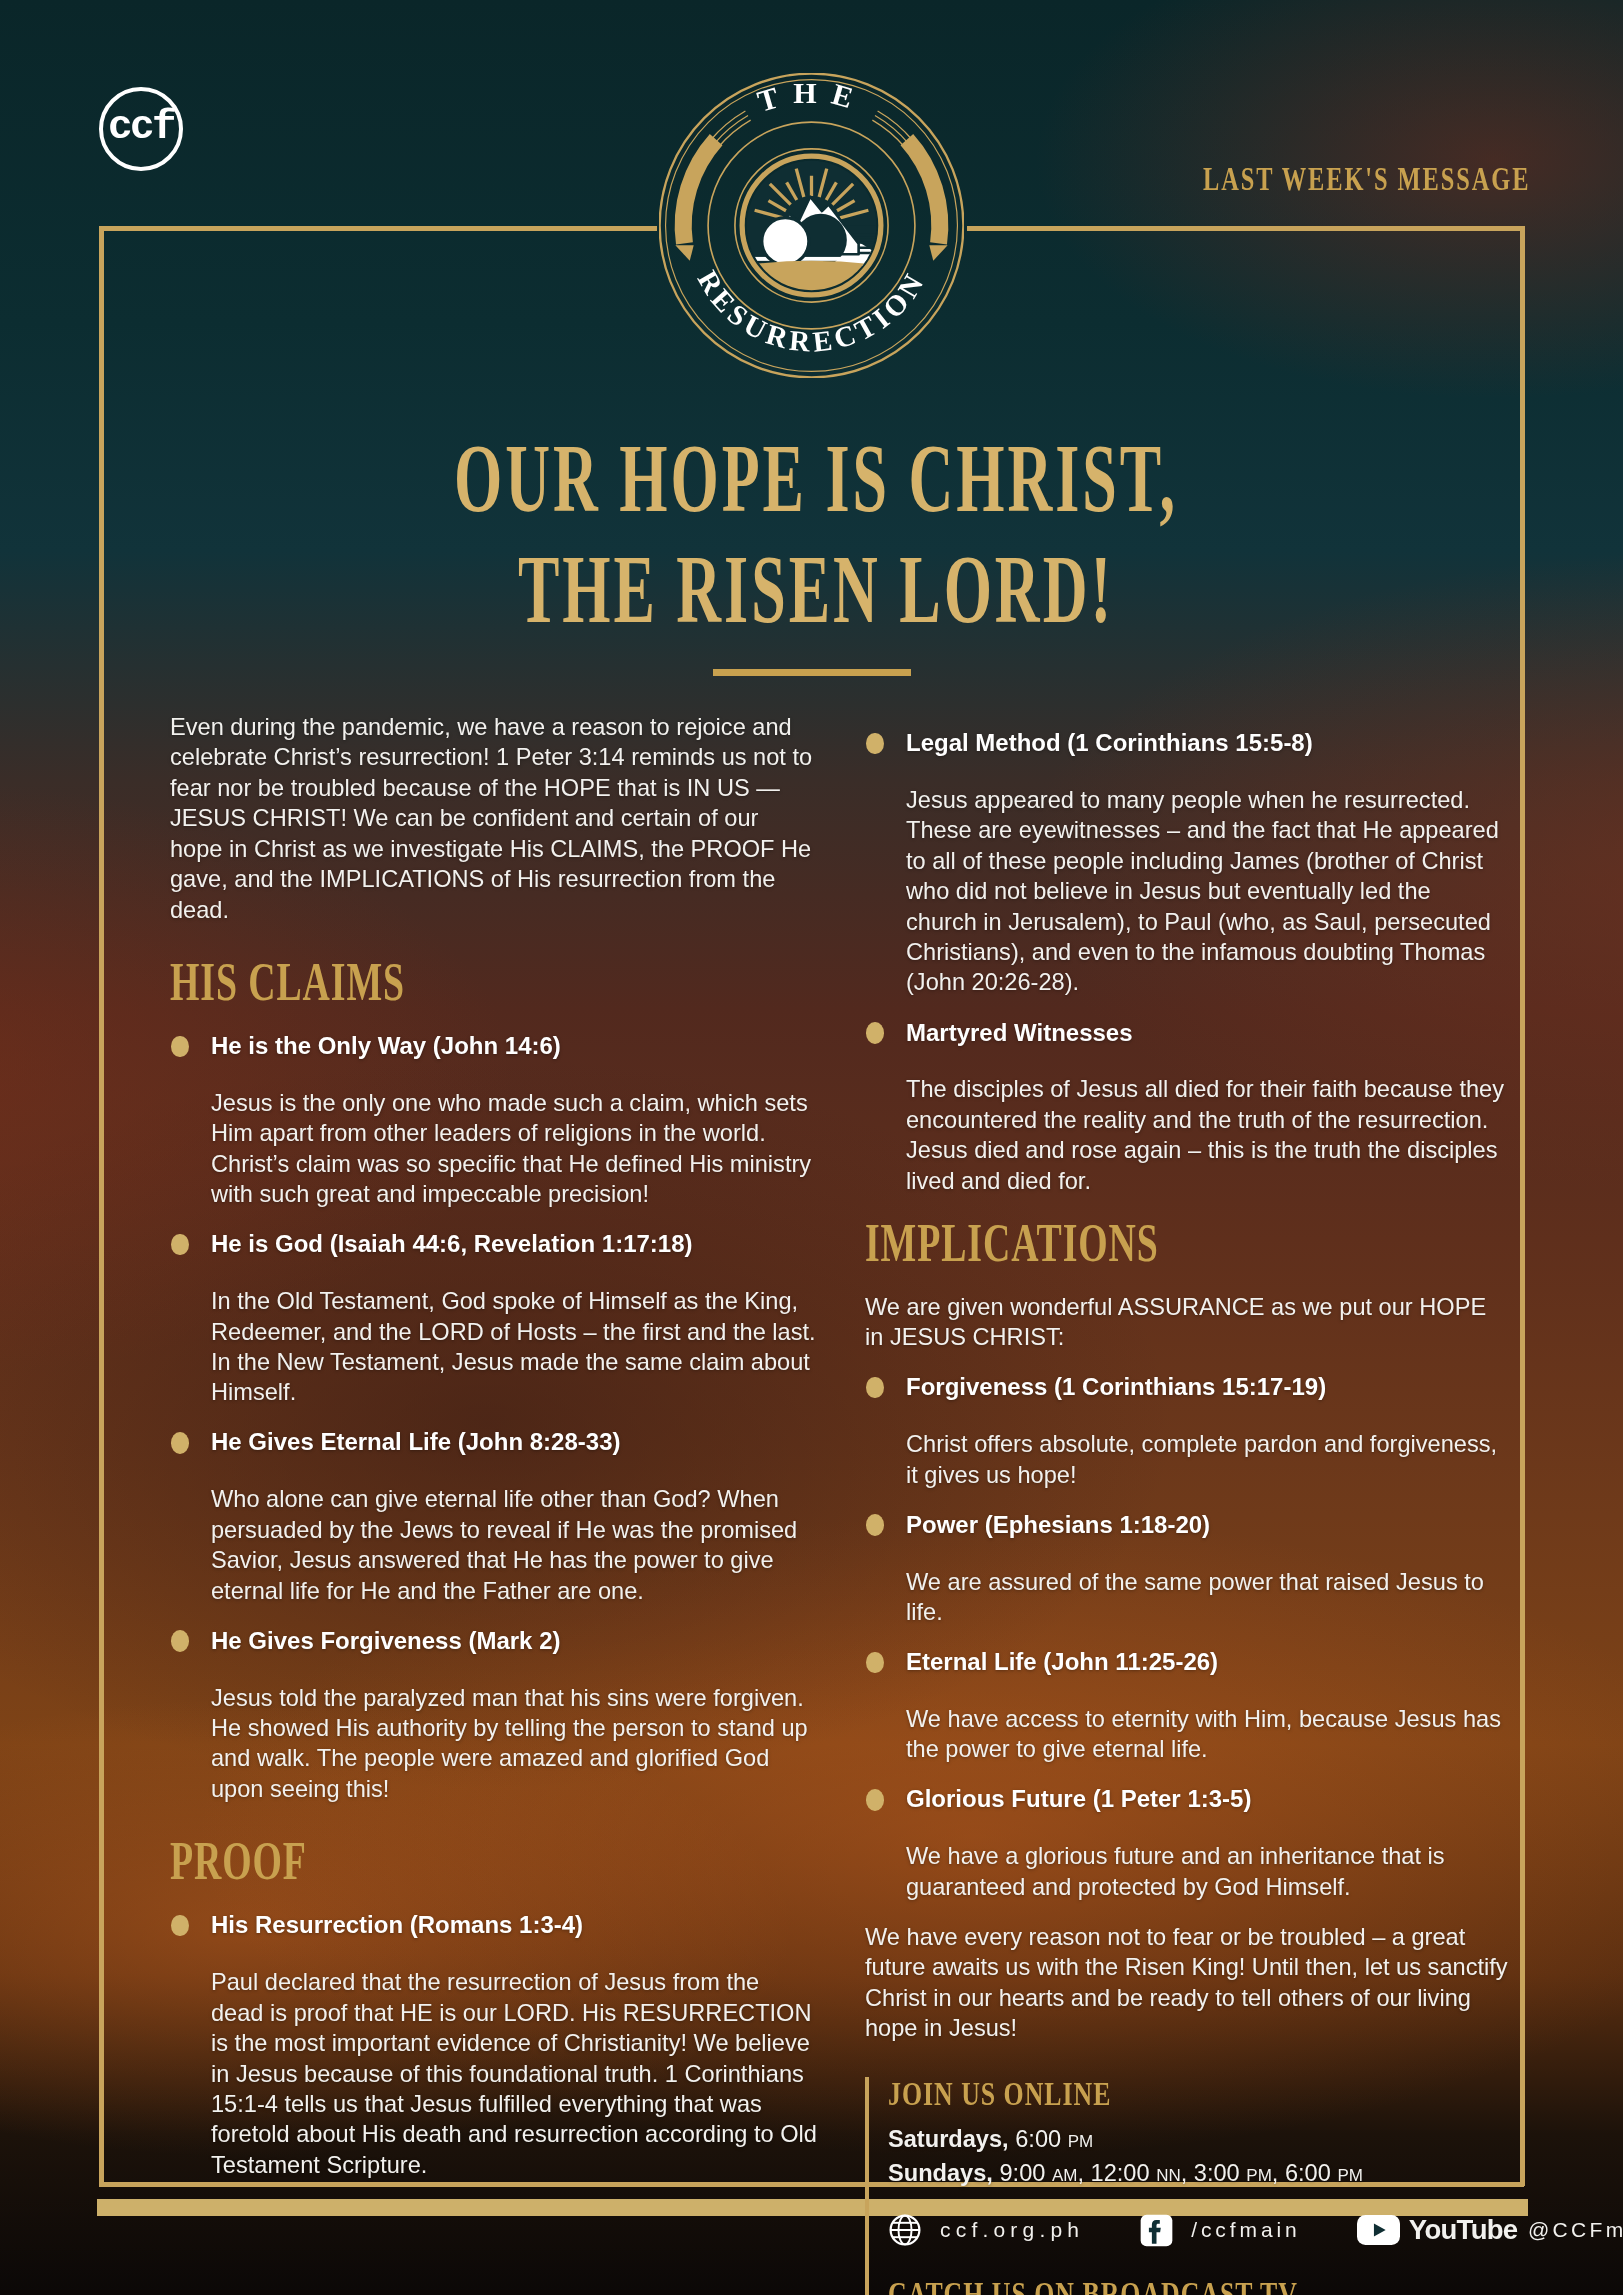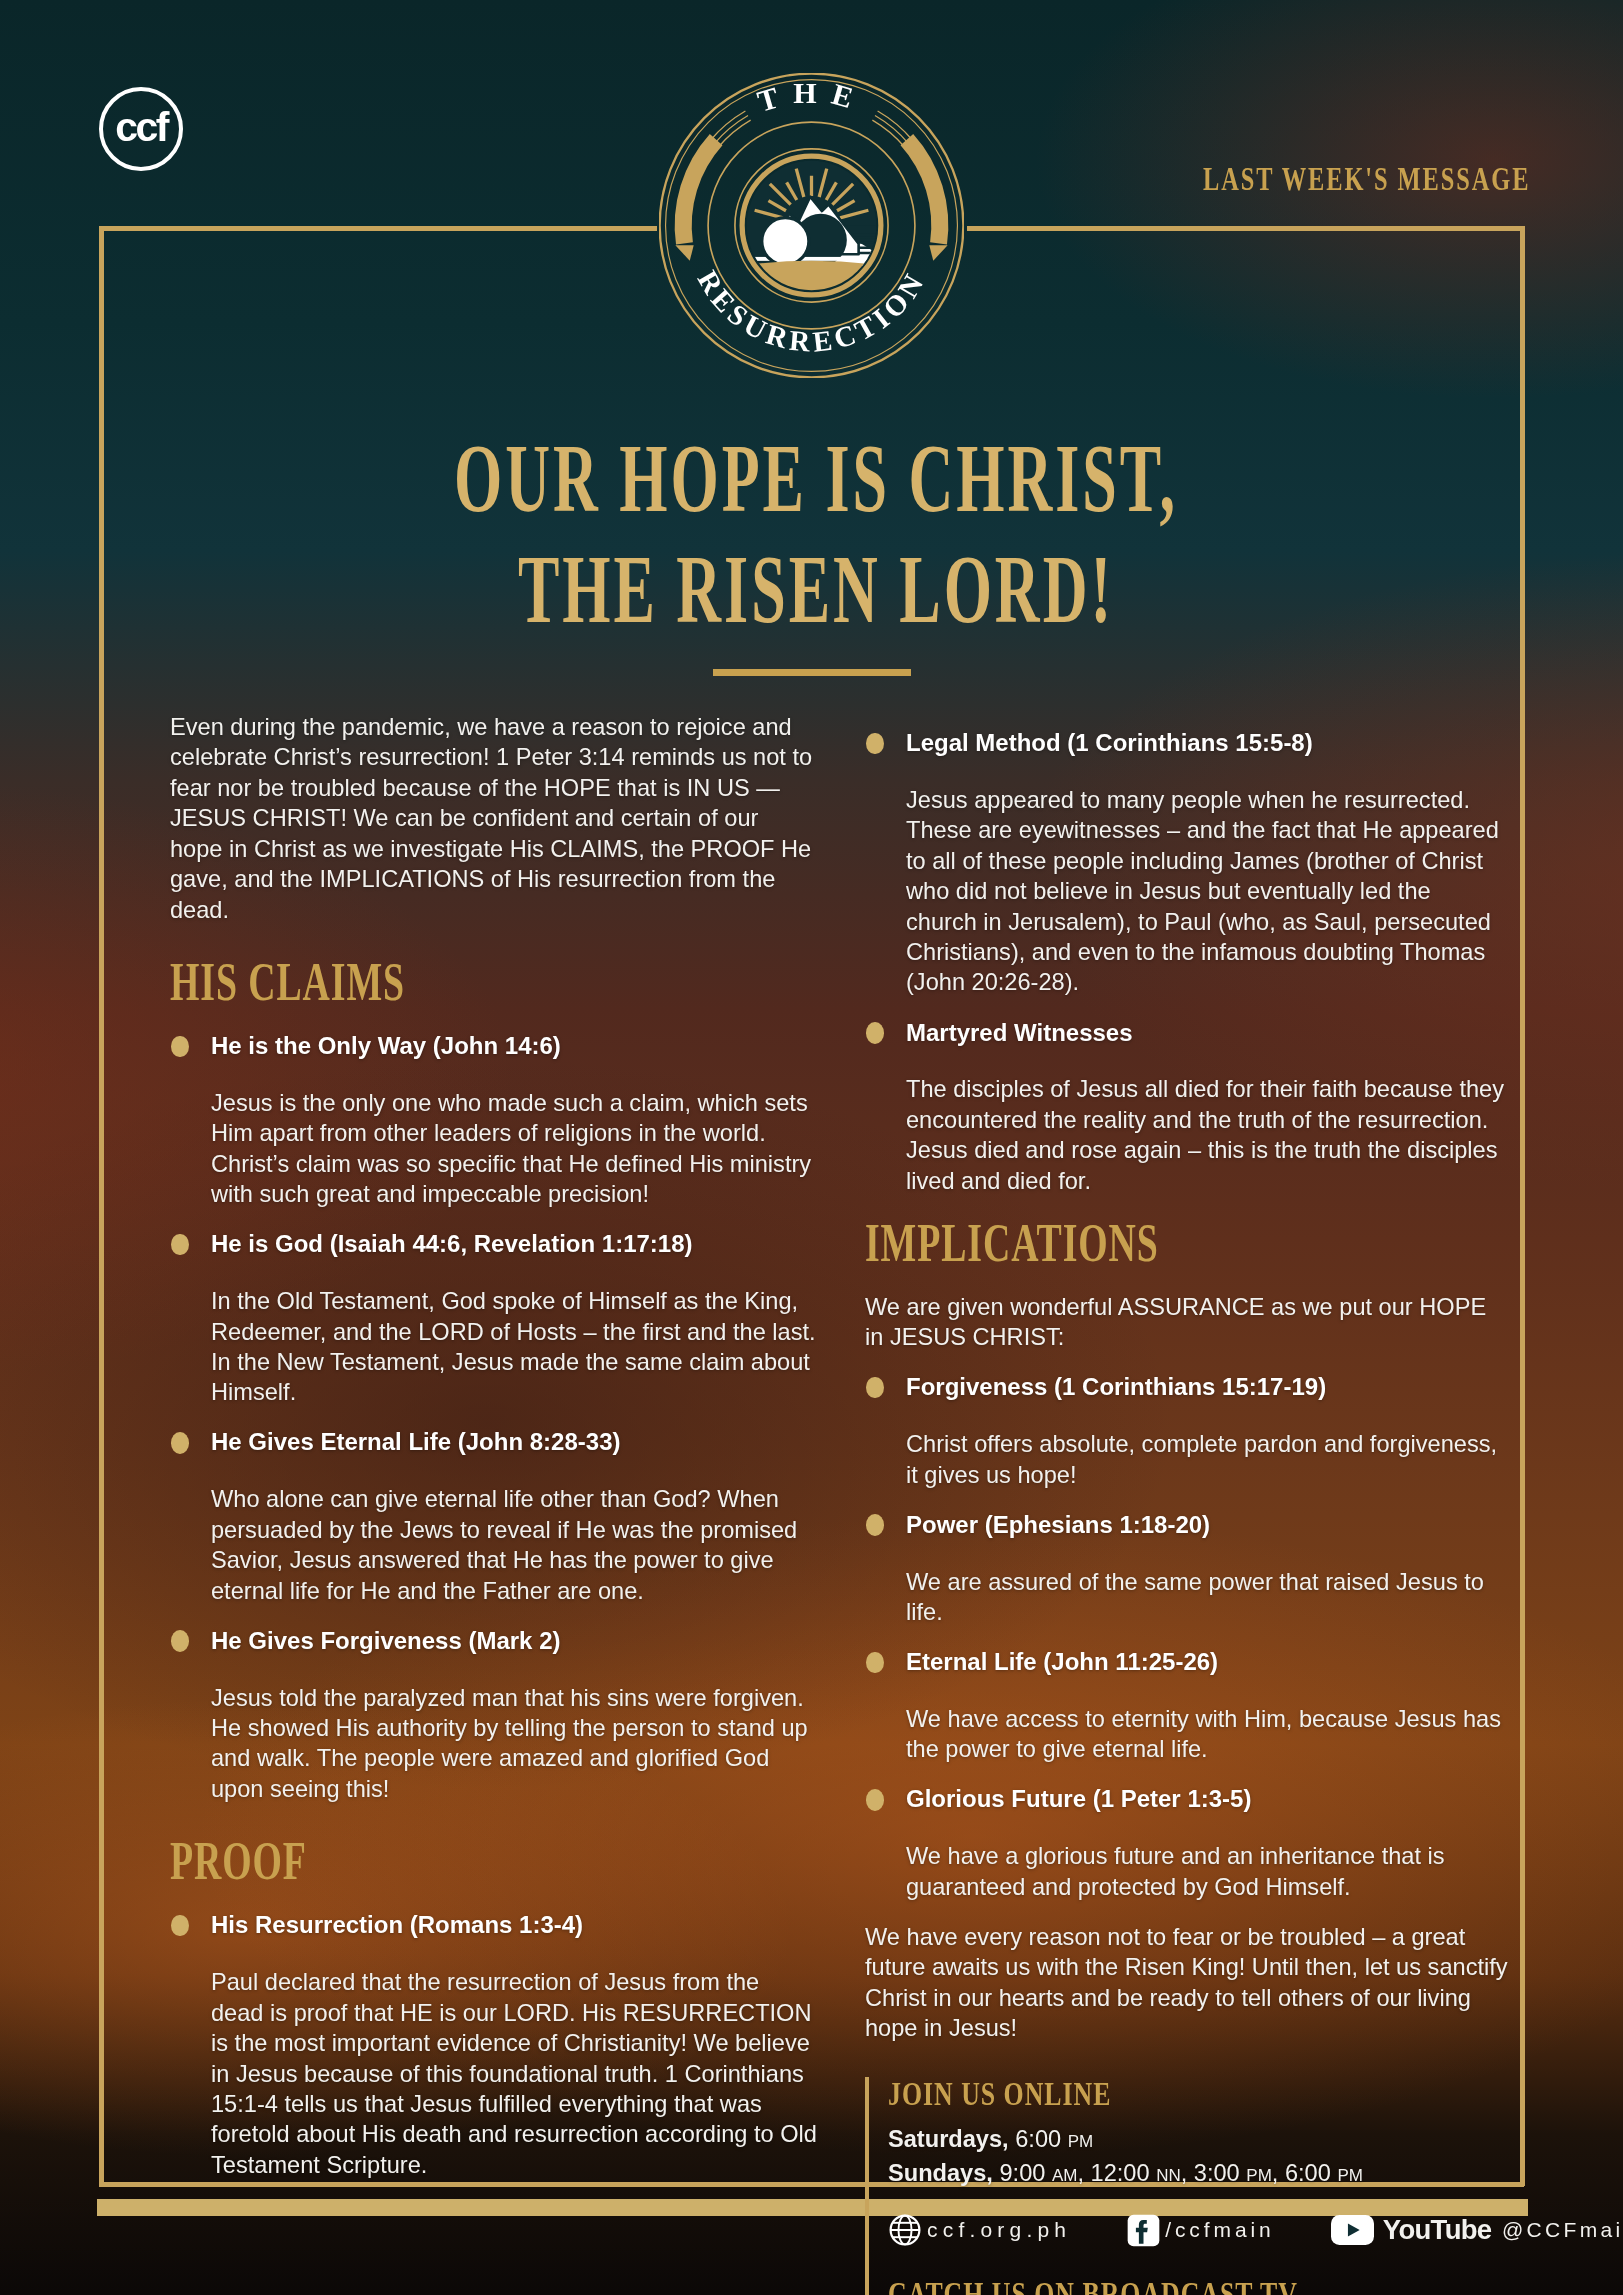--- a/index.html
+++ b/index.html
@@ -16,21 +16,21 @@
       linear-gradient(180deg,#0a2629 0%,#0c2d31 14%,#11333a 24%,#3a2d28 34%,#52291e 44%,#5f2f1c 54%,#6f3a1a 66%,#7e4316 76%,#5a2e10 86%,#1c120a 93%,#0b0807 100%);
   }
   
   .frame-seg{position:absolute;background:#c8a45c;}
   .bottom-band{position:absolute;left:97px;top:2199px;width:1431px;height:17px;background:#cdb06a;}
   
   .logo{
     position:absolute;left:99px;top:87px;width:84px;height:84px;border:4.6px solid #fff;border-radius:50%;
     display:flex;align-items:center;justify-content:center;box-sizing:border-box;
   }
-  .logo span{font-weight:700;font-size:41px;letter-spacing:-2.6px;color:#fff;padding-bottom:3.9px;}
+  .logo span{font-weight:700;font-size:41px;letter-spacing:-2.6px;color:#fff;padding-bottom:3.9px;font-family:Liberation Mono, monospace;}
   .last-week{
     position:absolute;right:94px;top:161px;font-family:"Liberation Serif",serif;font-weight:700;
     font-size:33px;letter-spacing:2.6px;color:#c8a14f;transform:scaleX(.74);transform-origin:right top;white-space:nowrap;
   }
   .badge{position:absolute;left:659px;top:73px;width:305px;height:305px;}
   
   .title-wrap{position:absolute;left:8px;right:0;top:424px;text-align:center;}
   .title-line{
     font-family:"Liberation Serif",serif;font-weight:700;font-size:97px;line-height:1.14;
     letter-spacing:4.6px;color:#d6b36b;transform:scaleX(.64);transform-origin:center top;white-space:nowrap;
@@ -55,21 +55,21 @@
   .join-heading{
     font-family:"Liberation Serif",serif;font-weight:700;color:#c8a14f;font-size:34px;line-height:1;
     letter-spacing:1.3px;transform:scaleX(.76);transform-origin:left bottom;margin:0 0 11.8px;white-space:nowrap;
   }
   .sched{font-size:23.6px;line-height:1.44;text-shadow:0 1.3px 3.3px rgba(0,0,0,.35);}
   .sched b{font-weight:700;}
   .sc{font-variant:small-caps;text-align:center;}
   .social-row{display:flex;align-items:center;margin:22px 0 5.2px 0;}
   .social-item{display:flex;align-items:center;margin-right:56px;}
   .social-item:last-child{margin-right:0;}
-  .social-item .txt{font-size:21px;letter-spacing:5.2px;margin-left:5px;white-space:nowrap;}
+  .social-item .txt{font-size:21px;letter-spacing:5.2px;margin-left:18px;white-space:nowrap;}
   .social-item .txt.fb{letter-spacing:3.9px;}
   .yt-word{font-size:27.5px;font-weight:700;letter-spacing:-0.7px;margin-left:9.2px;}
   .yt-handle{font-size:21px;letter-spacing:3.3px;margin-left:10.5px;white-space:nowrap;}
   .broadcast-heading{margin-top:30px;}
 </style>
 </head>
 <body>
 
 <div class="page">
 

